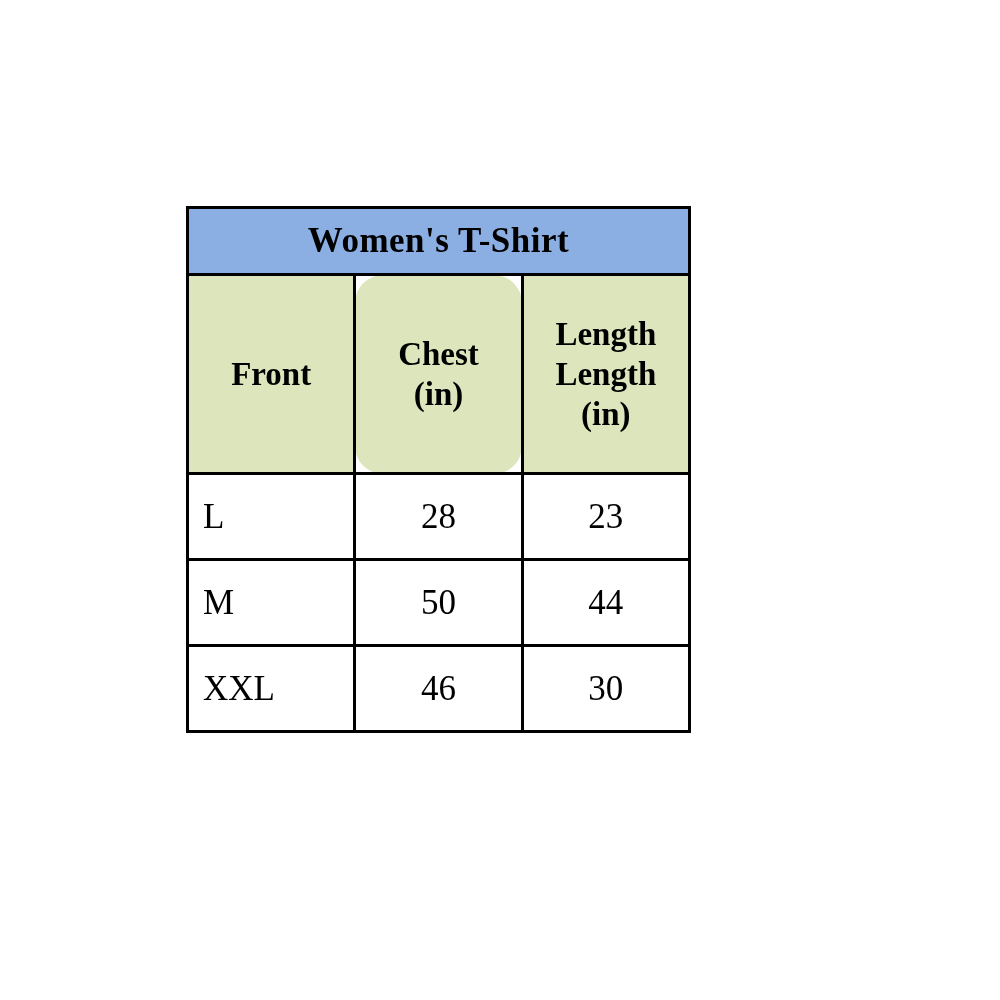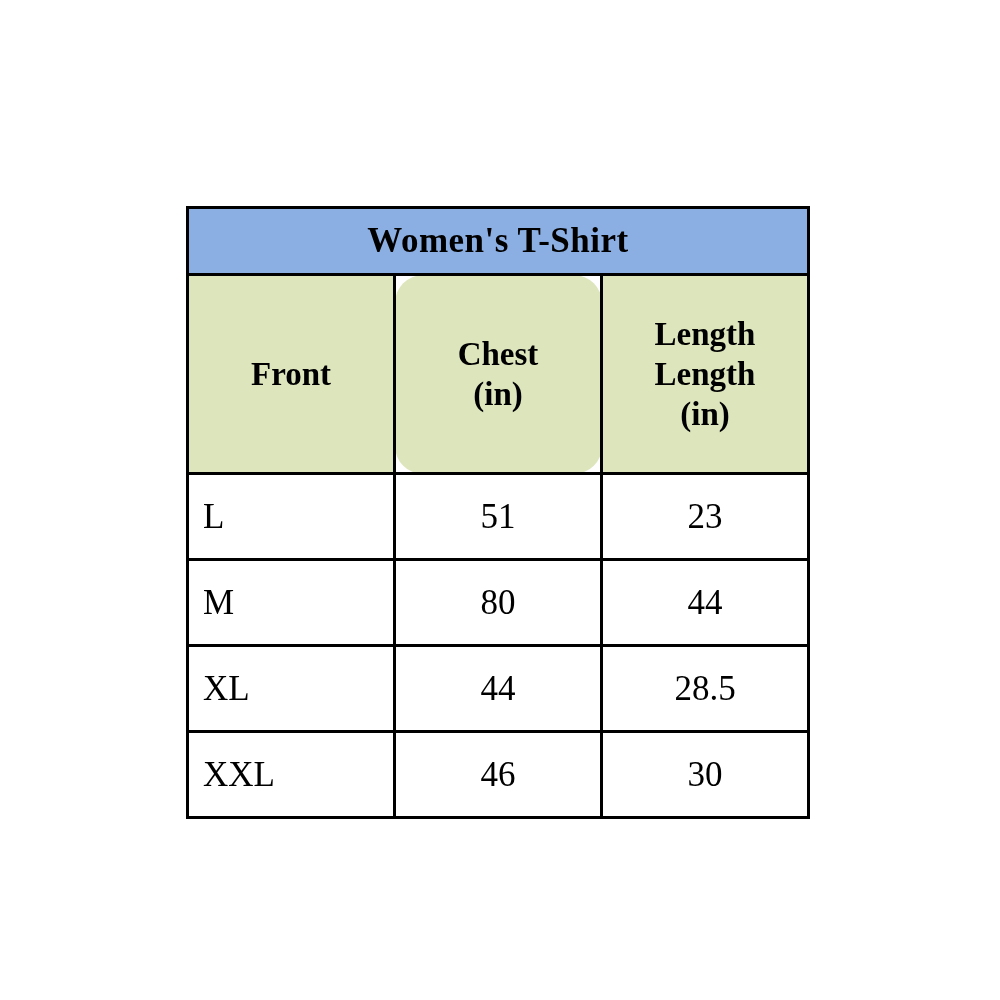--- a/index.html
+++ b/index.html
@@ -15,21 +15,21 @@
     position: relative;
     width: 1000px;
     height: 1000px;
     background: #ffffff;
   }
 
   .size-chart {
     position: absolute;
     left: 186px;
     top: 206px;
-    width: 624px;
+    width: 505px;
     border-collapse: collapse;
     table-layout: fixed;
     background: #ffffff;
   }
 
   .size-chart td, .size-chart th {
     border: 3px solid #000000;
     text-align: center;
     vertical-align: middle;
     color: #000000;
@@ -87,32 +87,27 @@
           <span>(in)</span>
         </td>
         <td class="header-cell col-length">
           <span>Length</span><br>
           <span>Length</span><br>
           <span>(in)</span>
         </td>
       </tr>
       <tr>
         <td class="data-cell size-col">L</td>
-        <td class="data-cell">51</td>
+        <td class="data-cell">28</td>
         <td class="data-cell">23</td>
       </tr>
       <tr>
         <td class="data-cell size-col">M</td>
-        <td class="data-cell">80</td>
+        <td class="data-cell">50</td>
         <td class="data-cell">44</td>
-      </tr>
-      <tr>
-        <td class="data-cell size-col">XL</td>
-        <td class="data-cell">44</td>
-        <td class="data-cell">28.5</td>
       </tr>
       <tr>
         <td class="data-cell size-col">XXL</td>
         <td class="data-cell">46</td>
         <td class="data-cell">30</td>
       </tr>
     </tbody>
   </table>
 </div>
 

